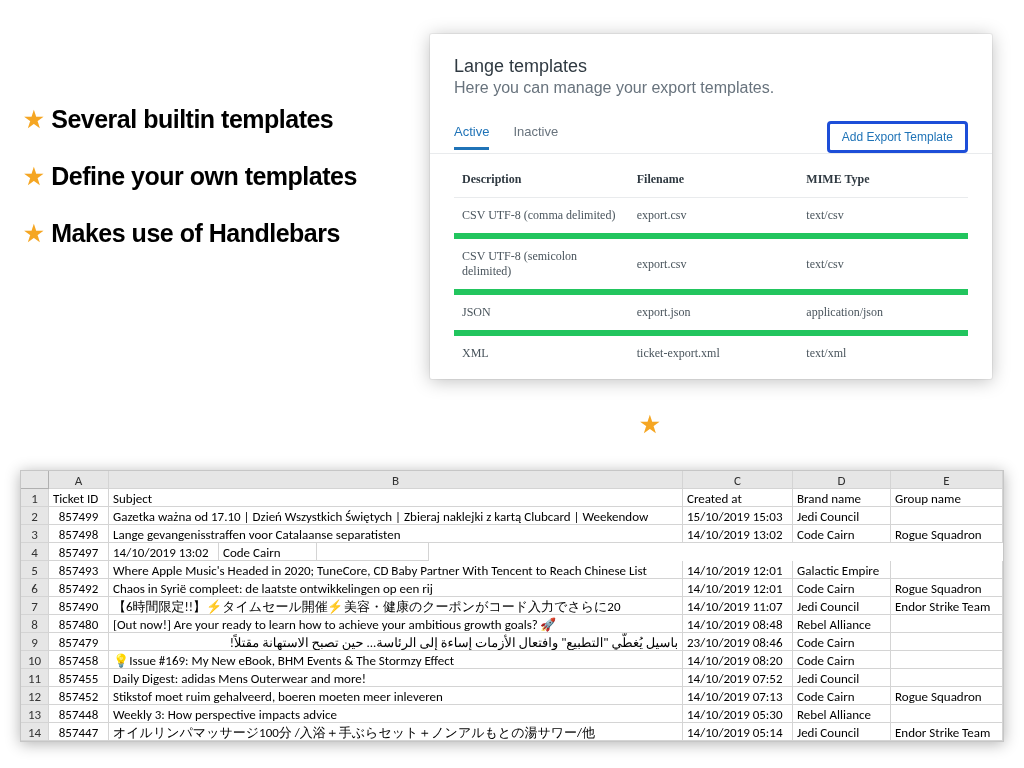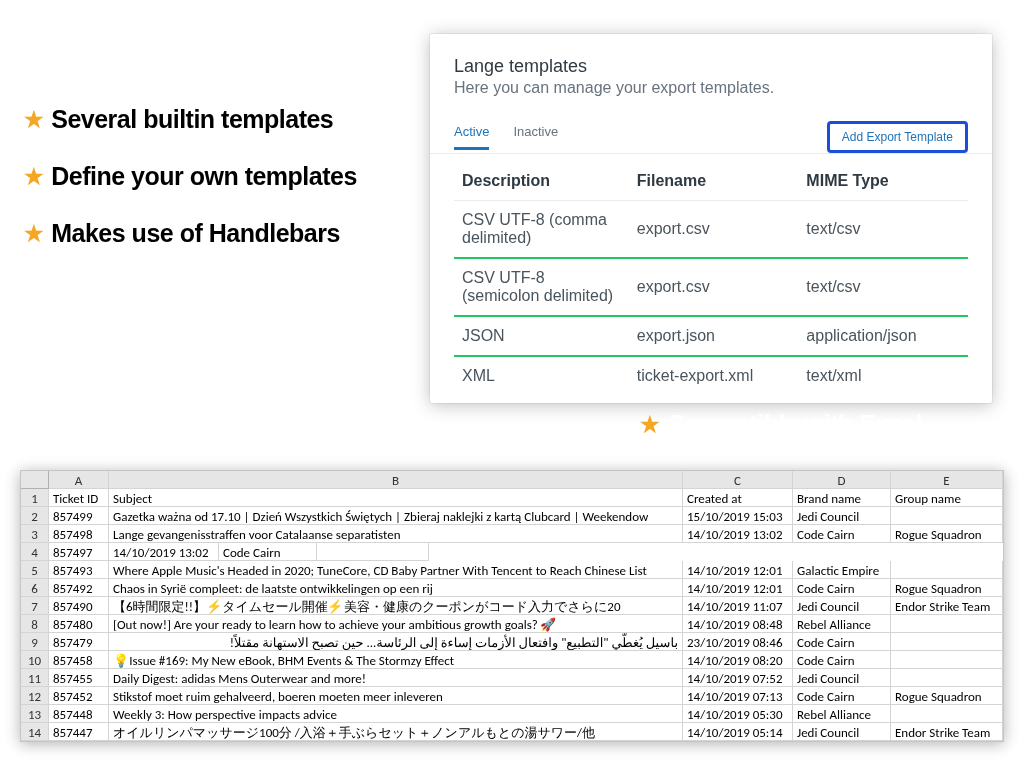--- a/index.html
+++ b/index.html
@@ -95,33 +95,34 @@
   }
   .card hr {
     border: none;
     border-top: 1px solid #e9ebed;
     margin: 0 -24px;
   }
   .templates-table {
     width: 100%;
     border-collapse: collapse;
     margin-top: 8px;
-    font-size: 16px;
+    font-size: 12px;
+    font-family: Liberation Serif, serif;
   }
   .templates-table th {
     text-align: left;
     font-weight: 600;
     color: #2f3941;
     padding: 10px 8px;
     border-bottom: 1px solid #e9ebed;
   }
   .templates-table td {
     padding: 10px 8px;
     color: #49545c;
-    border-bottom: 2px solid #22c55e;
+    border-bottom: 6px solid #22c55e;
   }
   .templates-table tr:last-child td { border-bottom: none; }
 
   
   .excel {
     position: absolute;
     left: 640px; top: 410px;
     color: #fff;
     font-weight: 900;
     font-size: 25px;
@@ -166,21 +167,21 @@
     flex: 0 0 28px;
     color: #333;
   }
   .ss-corner {
     background: #e6e6e6;
     width: 28px;
     flex: 0 0 28px;
     border-right: 1px solid #b0b0b0;
     border-bottom: 1px solid #b0b0b0;
   }
-  .col-A { width: 60px; flex: 0 0 60px; text-align: left; }
+  .col-A { width: 60px; flex: 0 0 60px; text-align: center; }
   .col-A.ss-header { text-align: center; }
   .col-B { flex: 1 1 auto; min-width: 0; }
   .col-C { width: 110px; flex: 0 0 110px; }
   .col-C.ss-header { text-align: center; }
   .col-D { width: 98px; flex: 0 0 98px; }
   .col-D.ss-header { text-align: center; }
   .col-E { width: 112px; flex: 0 0 112px; }
   .col-E.ss-header { text-align: center; }
   .rtl { direction: rtl; text-align: right; }
 </style>

